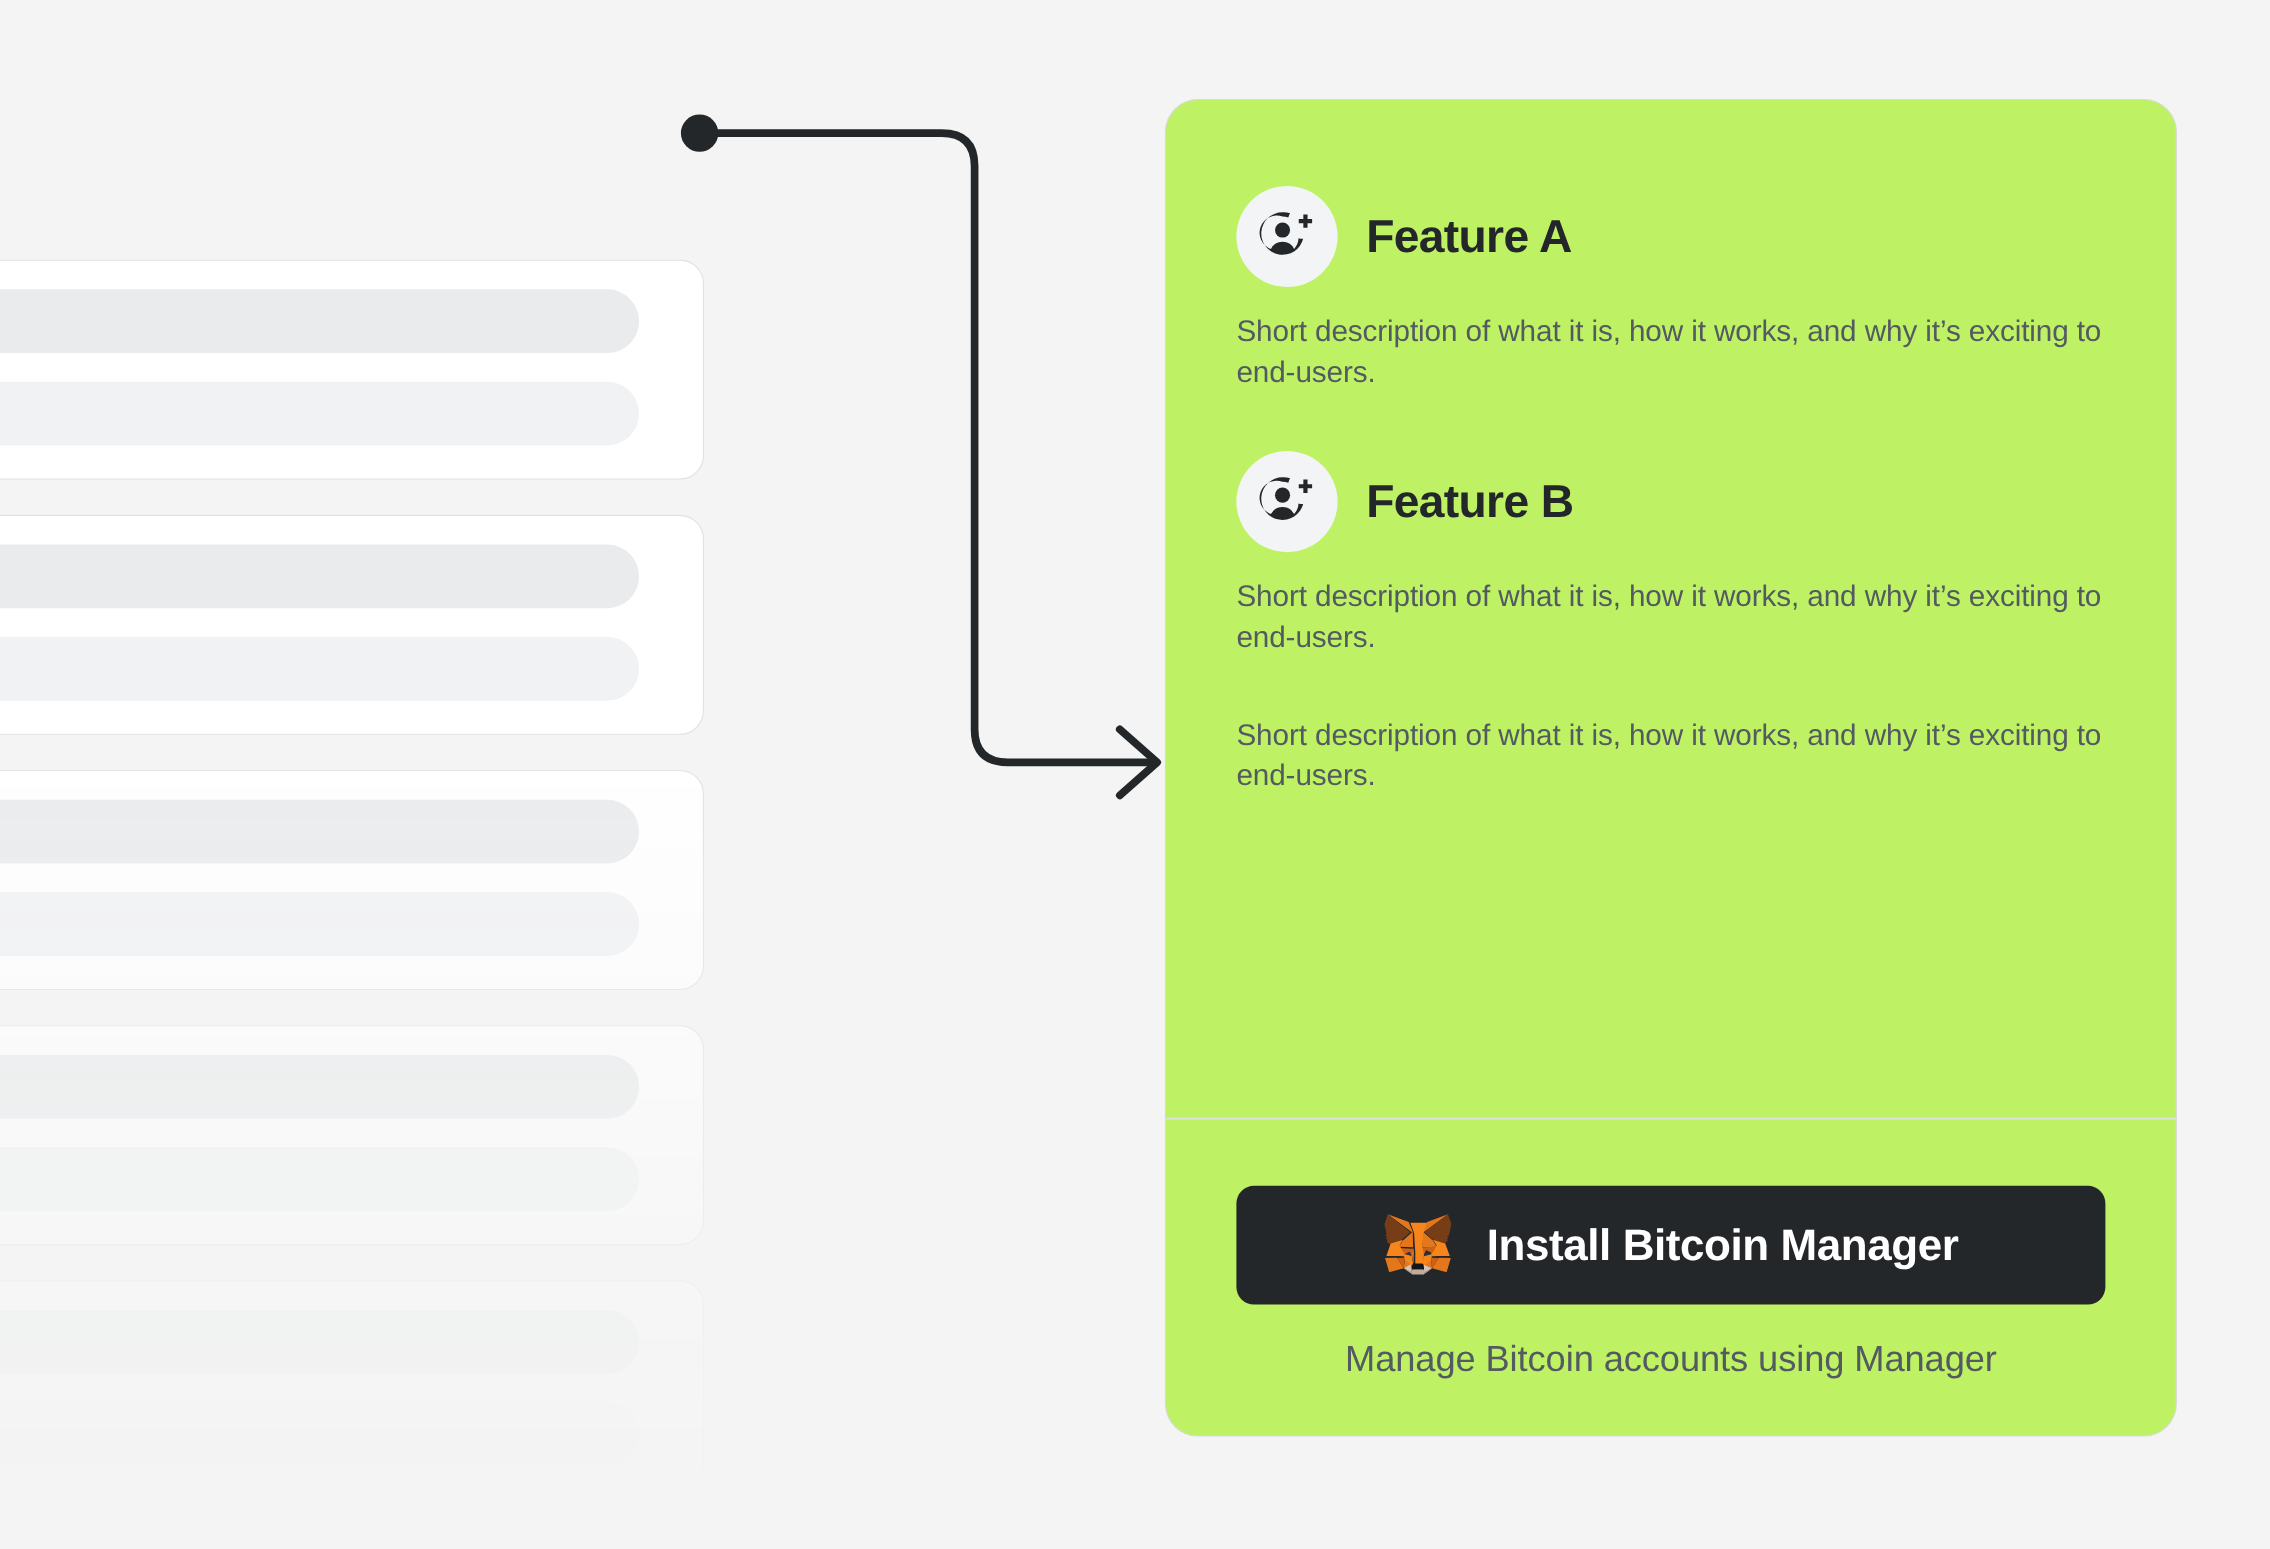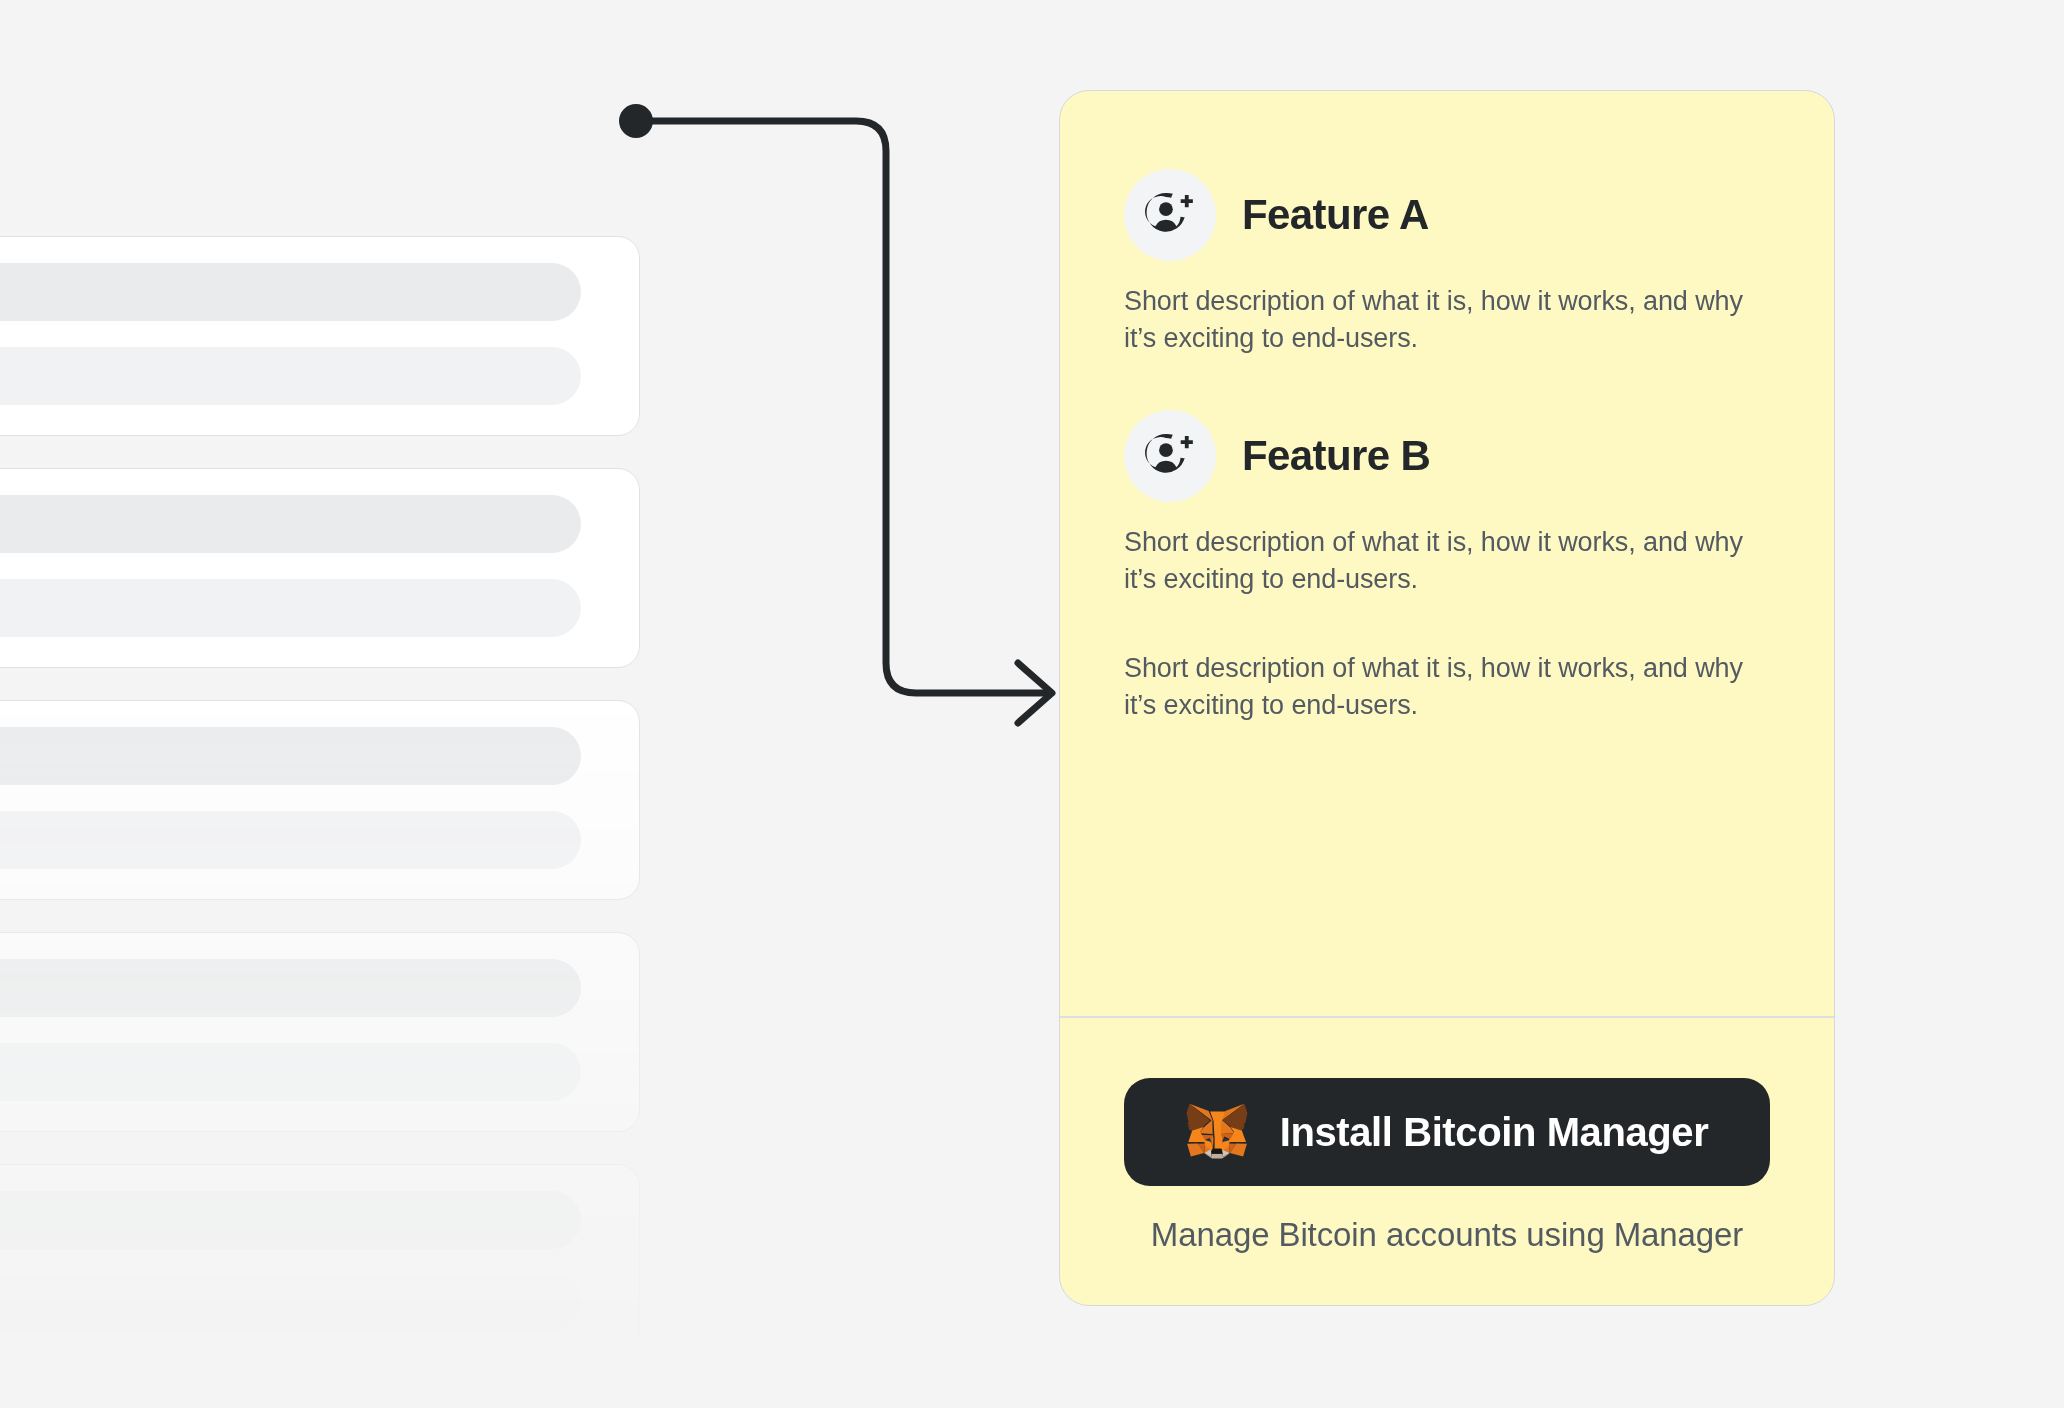--- a/index.html
+++ b/index.html
@@ -95,23 +95,23 @@
     color: #1B1D1F;
     white-space: nowrap;
     letter-spacing: -0.2px;
   }
 
   
   .feature-card {
     position: absolute;
     left: 1059px;
     top: 90px;
-    width: 776px;
+    width: 920px;
     height: 1216px;
-    background: #fef9c3;
+    background: #bef264;
     border: 1.8px solid #D6D9DC;
     border-radius: 30px;
     display: flex;
     flex-direction: column;
     overflow: hidden;
   }
 
   .feature-list {
     flex: 1;
     padding: 78px 64px 0 64px;
@@ -166,21 +166,21 @@
     display: flex;
     flex-direction: column;
     align-items: center;
   }
 
   .install-button {
     width: 100%;
     height: 108px;
     background: #24272A;
     border: none;
-    border-radius: 26px;
+    border-radius: 16px;
     display: flex;
     align-items: center;
     justify-content: center;
     gap: 32px;
     cursor: pointer;
   }
   .install-label {
     font-size: 40px;
     font-weight: bold;
     color: #FFFFFF;

